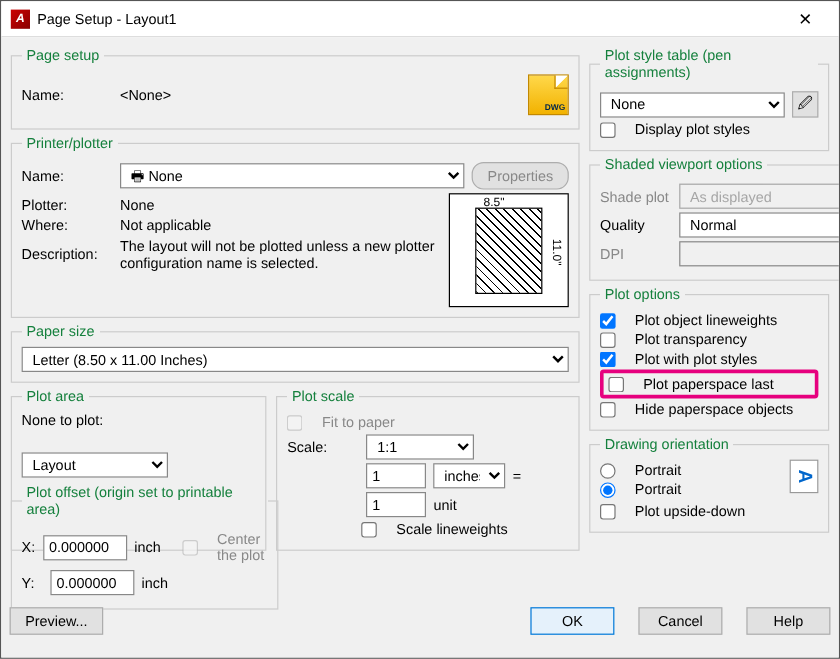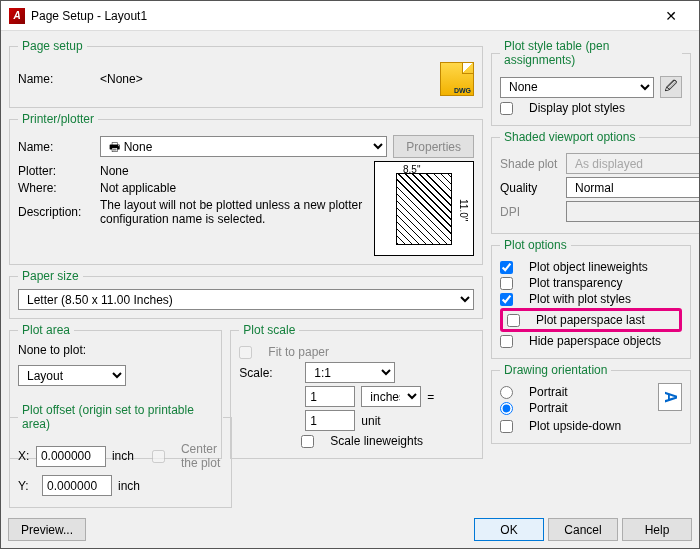--- a/index.html
+++ b/index.html
@@ -65,21 +65,21 @@
   }
   select:disabled, input:disabled { background:#f0f0f0; color:#888; }
   button {
     font: inherit;
     height: 23px;
     padding: 0 12px;
     background: #e1e1e1;
     border: 1px solid #adadad;
   }
   button.default { border:1px solid #0078d7; background:#e5f1fb; }
-  button:disabled { color:#888; }
+  button:disabled { color:#888;border-radius:10px; }
   .dwg-icon {
     width: 34px; height: 34px;
     background: linear-gradient(#ffd84a,#f2b200);
     border:1px solid #c28800;
     position:relative;
     font-size:7px;
     color:#00264d;
     font-weight:bold;
   }
   .dwg-icon::before {
@@ -108,22 +108,22 @@
   .mid-row > fieldset { flex:1; }
   label.cb { display:flex; align-items:center; gap:16px; margin:2px 0; }
   input[type=checkbox], input[type=radio] { margin:0; width:13px; height:13px; }
   .highlight {
     border: 3px solid #e6007e;
     padding: 2px 4px;
     border-radius: 3px;
   }
   .footer {
     position:absolute;
-    bottom:8px; left:8px; right:8px;
-    display:flex; align-items:center; gap:4px;
+    bottom:20px; left:8px; right:8px;
+    display:flex; align-items:center; gap:20px;
   }
   .footer .spacer { flex:1; }
   .orient-icon {
     width: 24px; height:28px;
     border:1px solid #999;
     background:#fff;
     display:flex;align-items:center;justify-content:center;
     color:#06c;
     font-weight:bold;
     font-size:16px;
@@ -195,21 +195,21 @@
       <legend>Paper size</legend>
       <select style="width:100%">
         <option>Letter (8.50 x 11.00 Inches)</option>
       </select>
     </fieldset>
 
     <div class="mid-row">
       <fieldset style="flex:0 0 45%">
         <legend>Plot area</legend>
         <div>None to plot:</div>
-        <select style="width:108px; margin-top:8px">
+        <select style="width:122px; margin-top:20px">
           <option>Layout</option>
         </select>
       </fieldset>
 
       <fieldset style="flex:1">
         <legend>Plot scale</legend>
         <label class="cb disabled-text">
           <input type="checkbox" disabled="" style="">
           <span>Fit to paper</span>
         </label>

